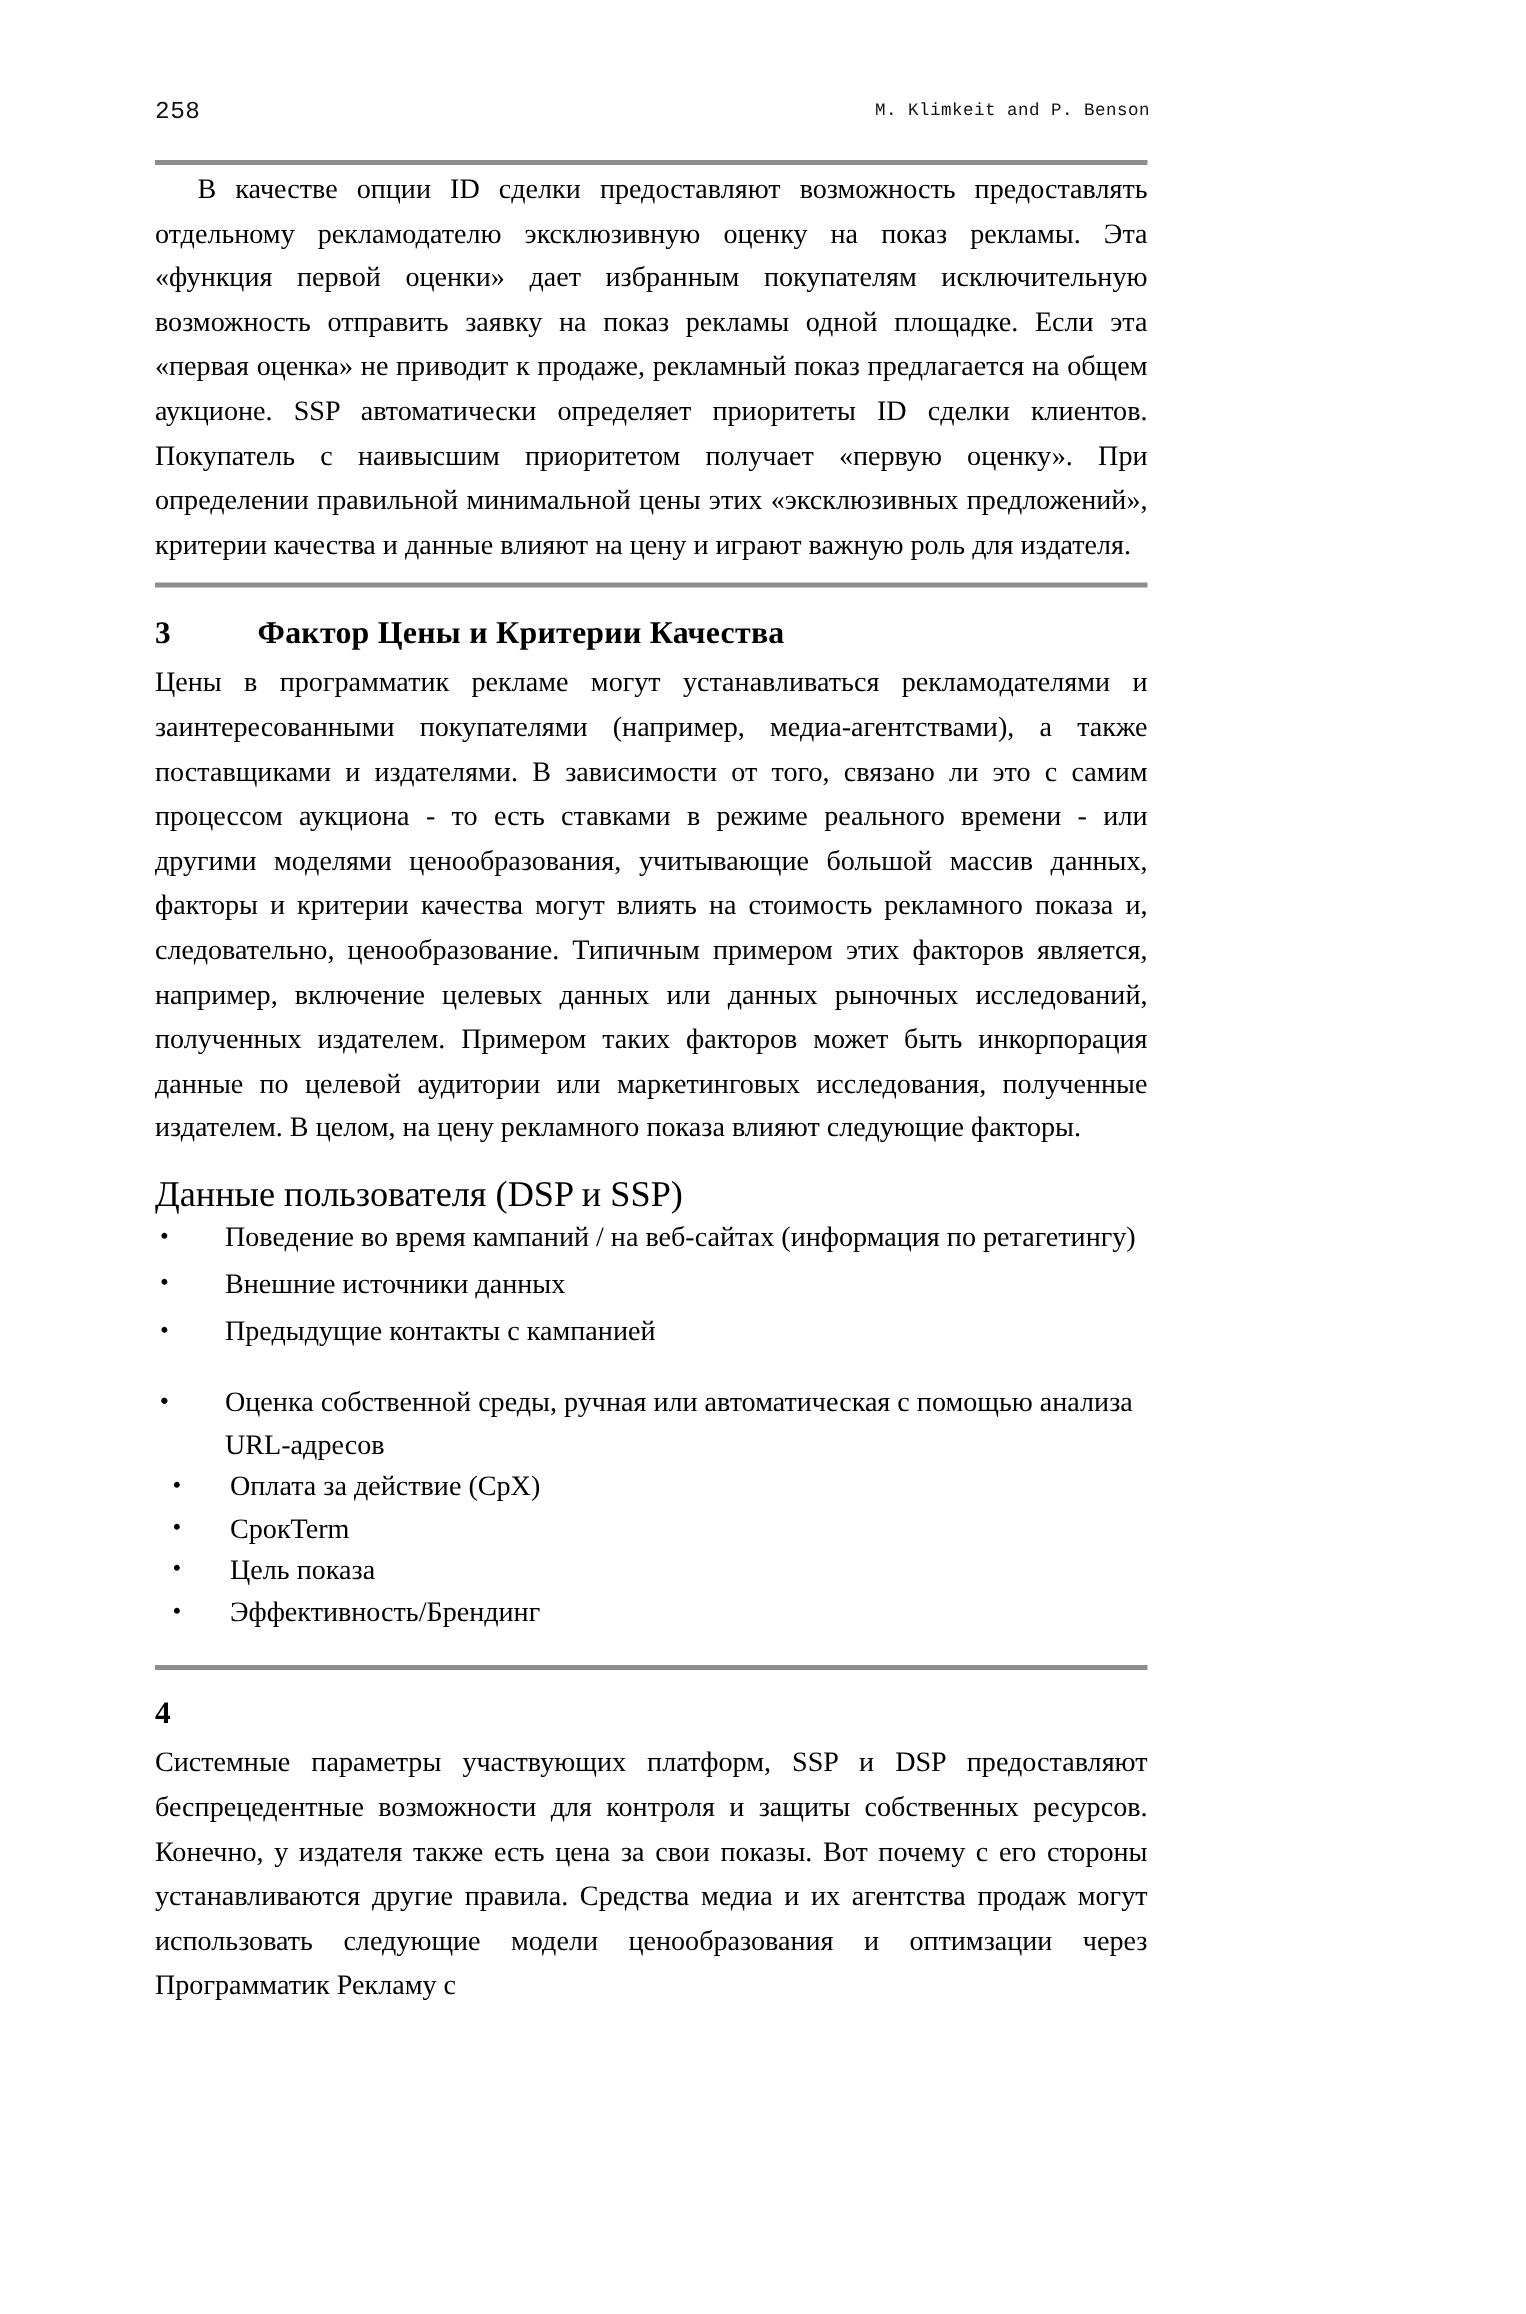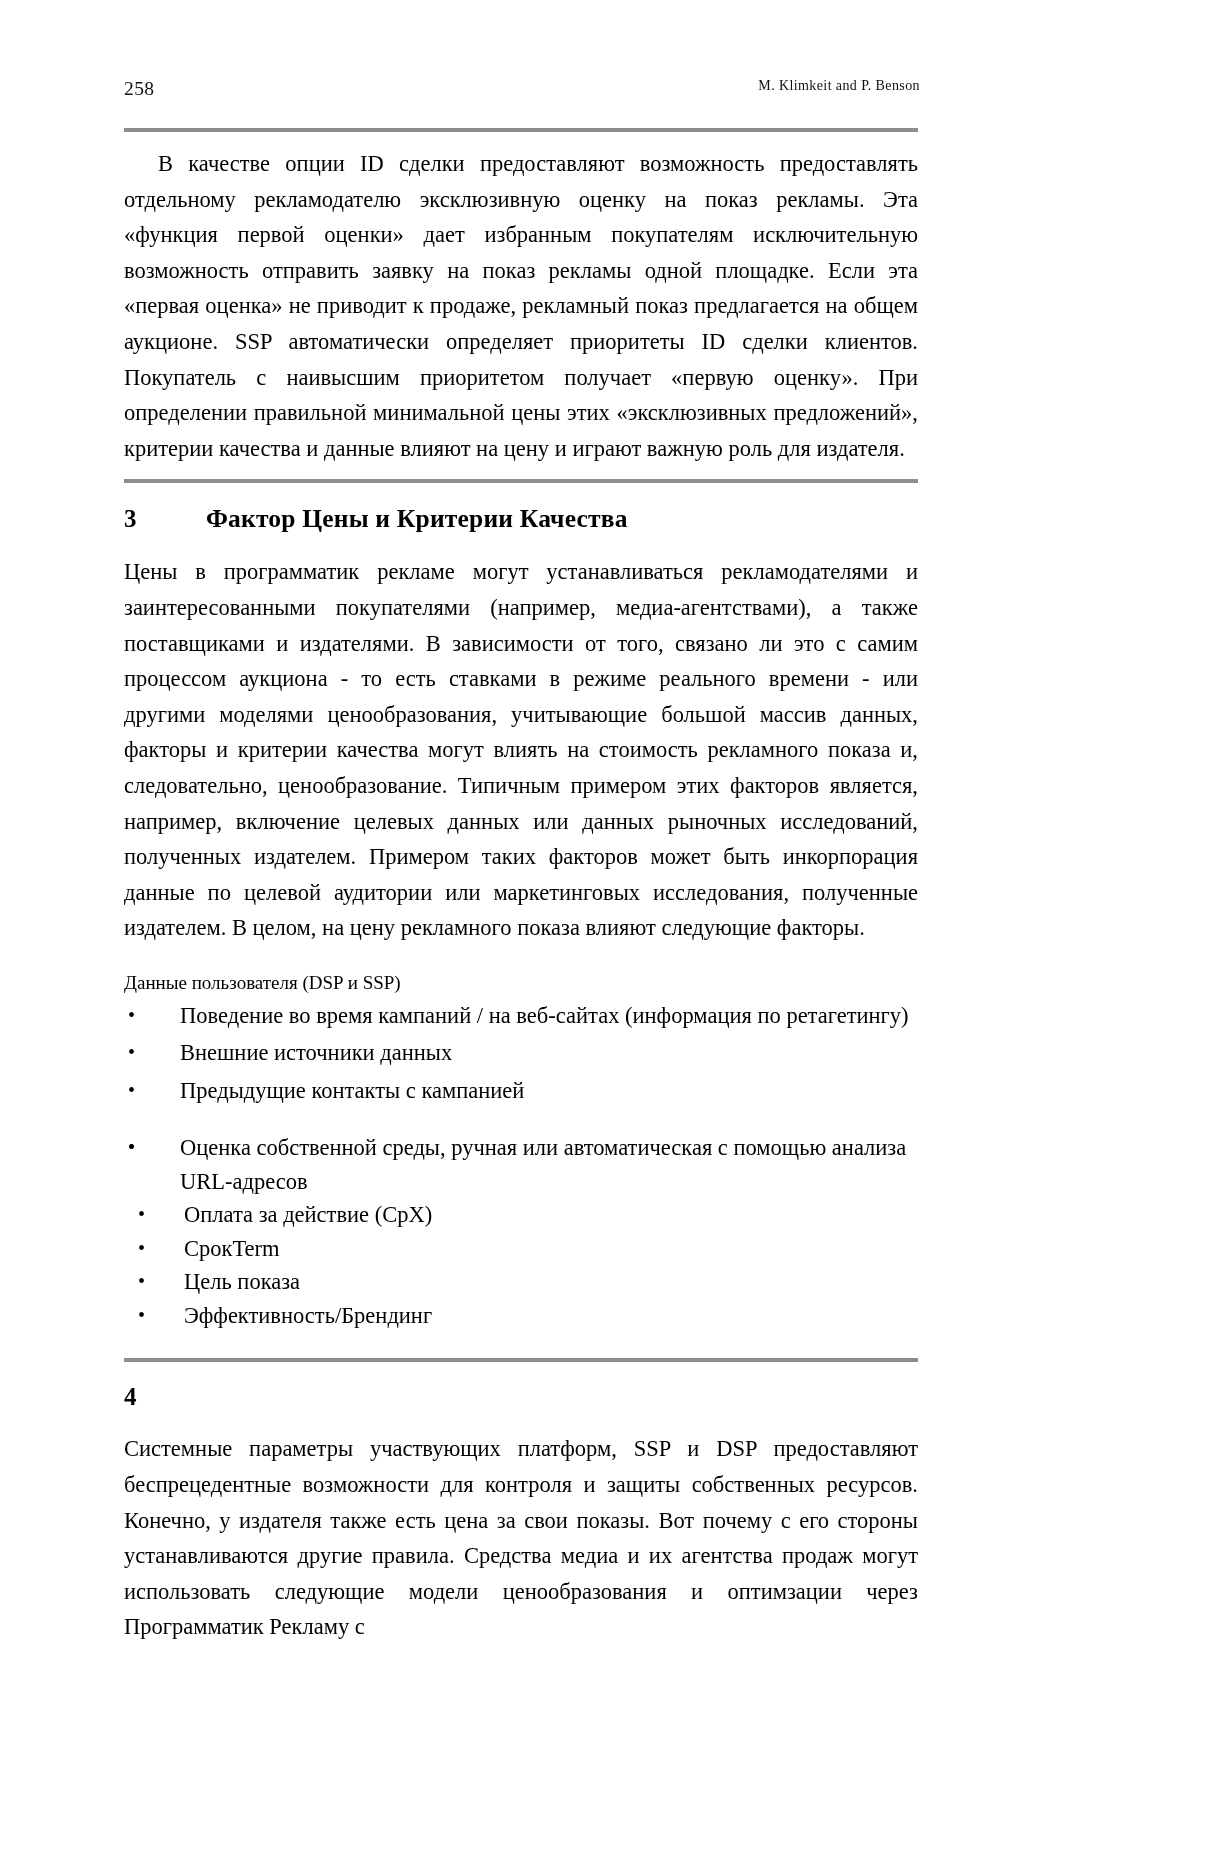--- a/index.html
+++ b/index.html
@@ -24,23 +24,23 @@
     overflow: hidden;
   }
 
   
   .running-head {
     position: absolute;
     left: 124px;
     top: 78px;
     width: 796px;
     display: flex;
-    align-items: flex-start;
+    align-items: center;
     justify-content: space-between;
-    font-family: Liberation Serif, serif;
+    font-family: Liberation Mono, monospace;
     font-size: 19px;
     letter-spacing: 0.4px;
     color: #111111;
   }
   .running-head .folio { font-size: 19.5px; }
   .running-head .authors { font-size: 14px; }
 
   
   .content {
     position: absolute;
@@ -65,21 +65,21 @@
     margin: 0;
     text-align: justify;
     text-justify: inter-word;
     font-size: 22.5px;
     line-height: 35.6px;
     color: #000000;
     hyphens: none;
   }
   p.body.indent { text-indent: 34px; }
 
-  .para-block { margin-top: 14px; }
+  .para-block { margin-top: 1px; }
 
   
   .section-head {
     display: flex;
     align-items: baseline;
     font-weight: bold;
     font-size: 25px;
     letter-spacing: 0.2px;
     margin: 0;
     padding-top: 21px;
@@ -90,21 +90,21 @@
     flex: 0 0 82px;
     font-size: 25px;
   }
   .section-head .title {
     font-size: 25.5px;
   }
 
   
   .list-label {
     margin: 0;
-    font-size: 19px;
+    font-size: 29px;
     line-height: 33px;
     text-align: left;
   }
   ul.bullets {
     list-style: none;
     margin: 0;
     padding: 0;
   }
   ul.bullets li {
     position: relative;

